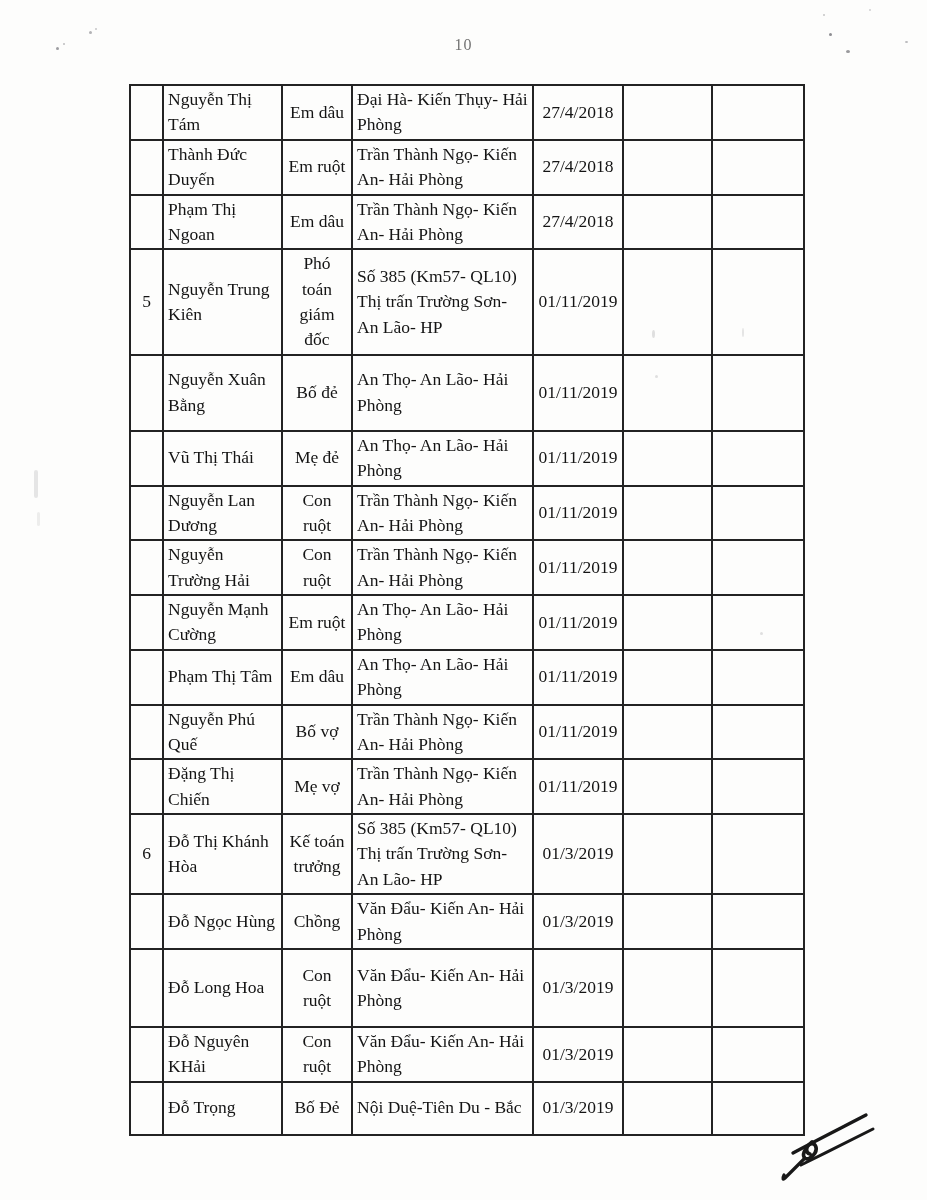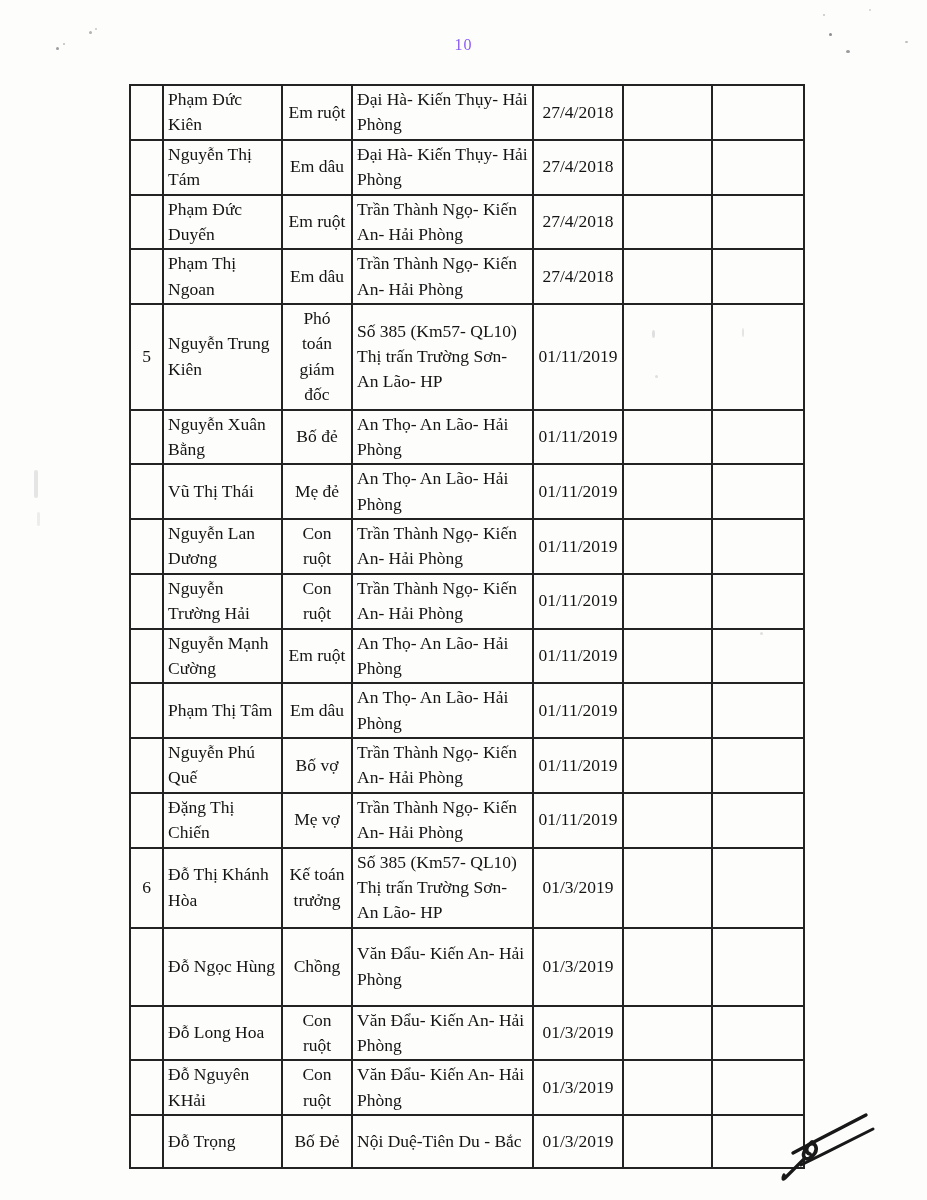--- a/index.html
+++ b/index.html
@@ -4,21 +4,21 @@
 <style>
   html,body{margin:0;padding:0;}
   body{
     width:927px;height:1200px;position:relative;overflow:hidden;
     background:#fdfdfc;
     font-family:"Liberation Serif","DejaVu Serif",serif;
     color:#141414;
   }
   .page-number{
     position:absolute;top:36px;left:0;width:927px;
-    text-align:center;font-size:16px;letter-spacing:1px;color:#8b5cf6;
+    text-align:center;font-size:16px;letter-spacing:1px;color:#737373;
   }
   table.doc-table{
     position:absolute;left:129px;top:84px;
     border-collapse:collapse;table-layout:fixed;width:674px;
   }
   table.doc-table td{
     border:2px solid #232323;
     font-size:17.5px;line-height:1.45;
     padding:1px 4px;vertical-align:middle;
     overflow:hidden;
@@ -49,39 +49,30 @@
     <col style="width:119px">
     <col style="width:70px">
     <col style="width:181px">
     <col style="width:90px">
     <col style="width:89px">
     <col style="width:92px">
   </colgroup>
   <tbody id="table-body">
       <tr>
         <td class="col-no"></td>
-        <td class="col-name">Phạm Đức Kiên</td>
-        <td class="col-rel">Em ruột</td>
-        <td class="col-addr">Đại Hà- Kiến Thụy- Hải Phòng</td>
-        <td class="col-date">27/4/2018</td>
-        <td class="col-extra"></td>
-        <td class="col-extra"></td>
-      </tr>
-      <tr>
-        <td class="col-no"></td>
         <td class="col-name">Nguyễn Thị Tám</td>
         <td class="col-rel">Em dâu</td>
         <td class="col-addr">Đại Hà- Kiến Thụy- Hải Phòng</td>
         <td class="col-date">27/4/2018</td>
         <td class="col-extra"></td>
         <td class="col-extra"></td>
       </tr>
       <tr>
         <td class="col-no"></td>
-        <td class="col-name">Phạm Đức Duyến</td>
+        <td class="col-name">Thành Đức Duyến</td>
         <td class="col-rel">Em ruột</td>
         <td class="col-addr">Trần Thành Ngọ- Kiến An- Hải Phòng</td>
         <td class="col-date">27/4/2018</td>
         <td class="col-extra"></td>
         <td class="col-extra"></td>
       </tr>
       <tr>
         <td class="col-no"></td>
         <td class="col-name">Phạm Thị Ngoan</td>
         <td class="col-rel">Em dâu</td>

